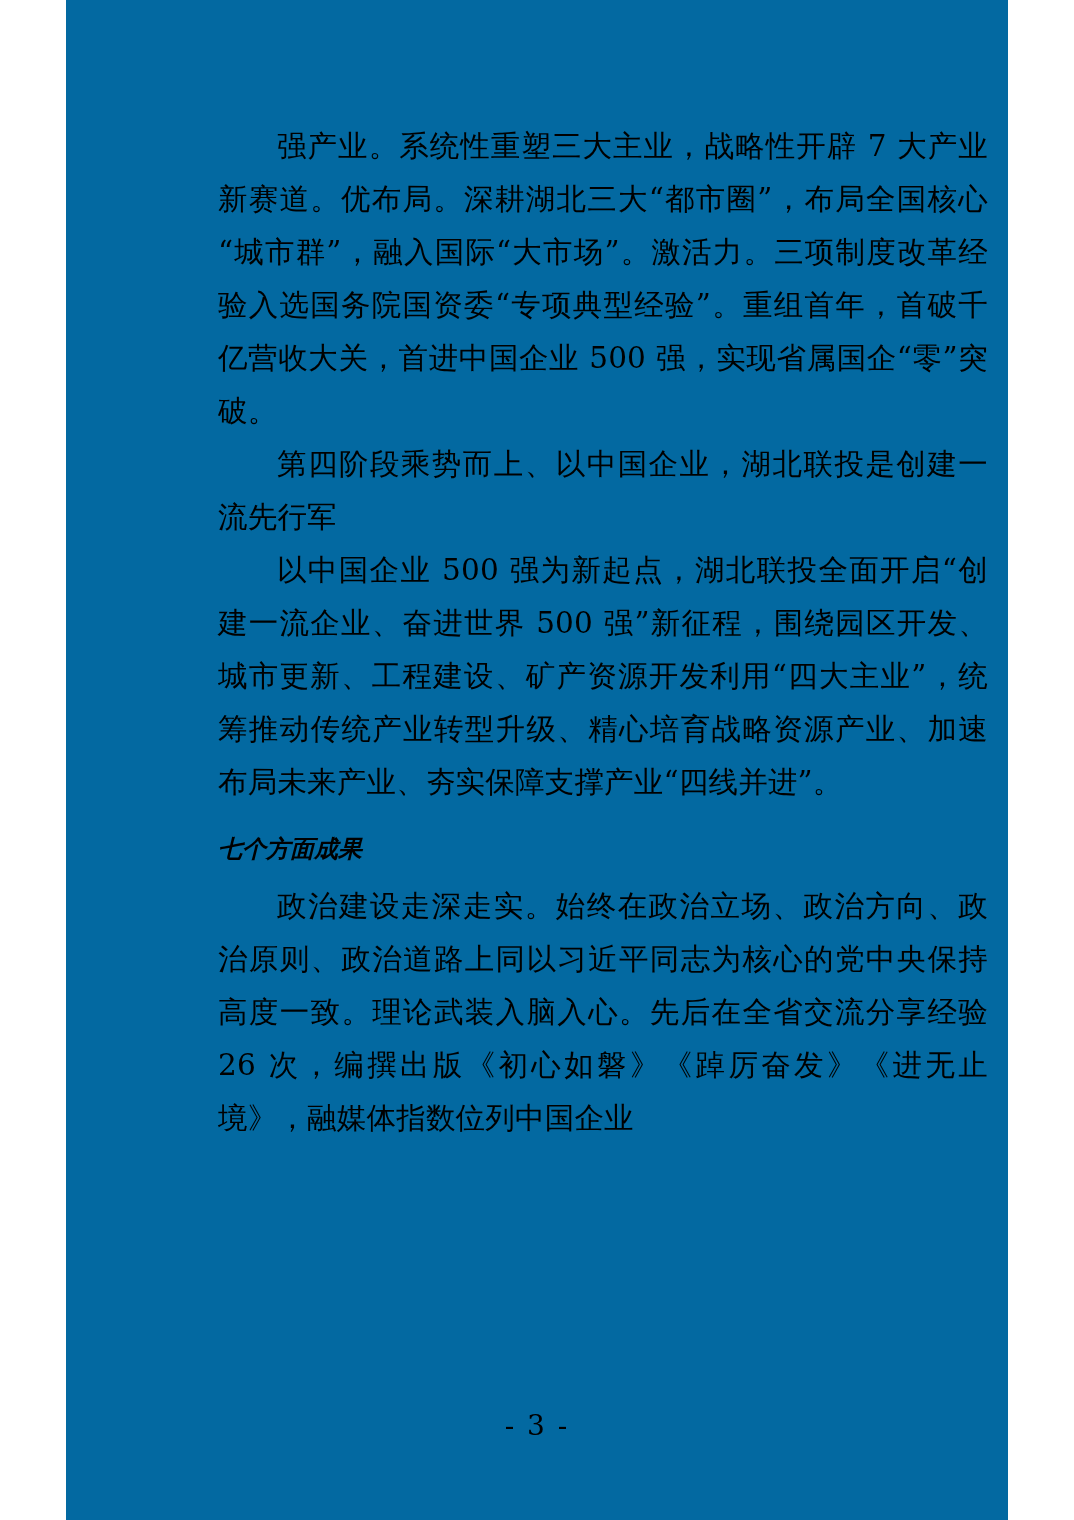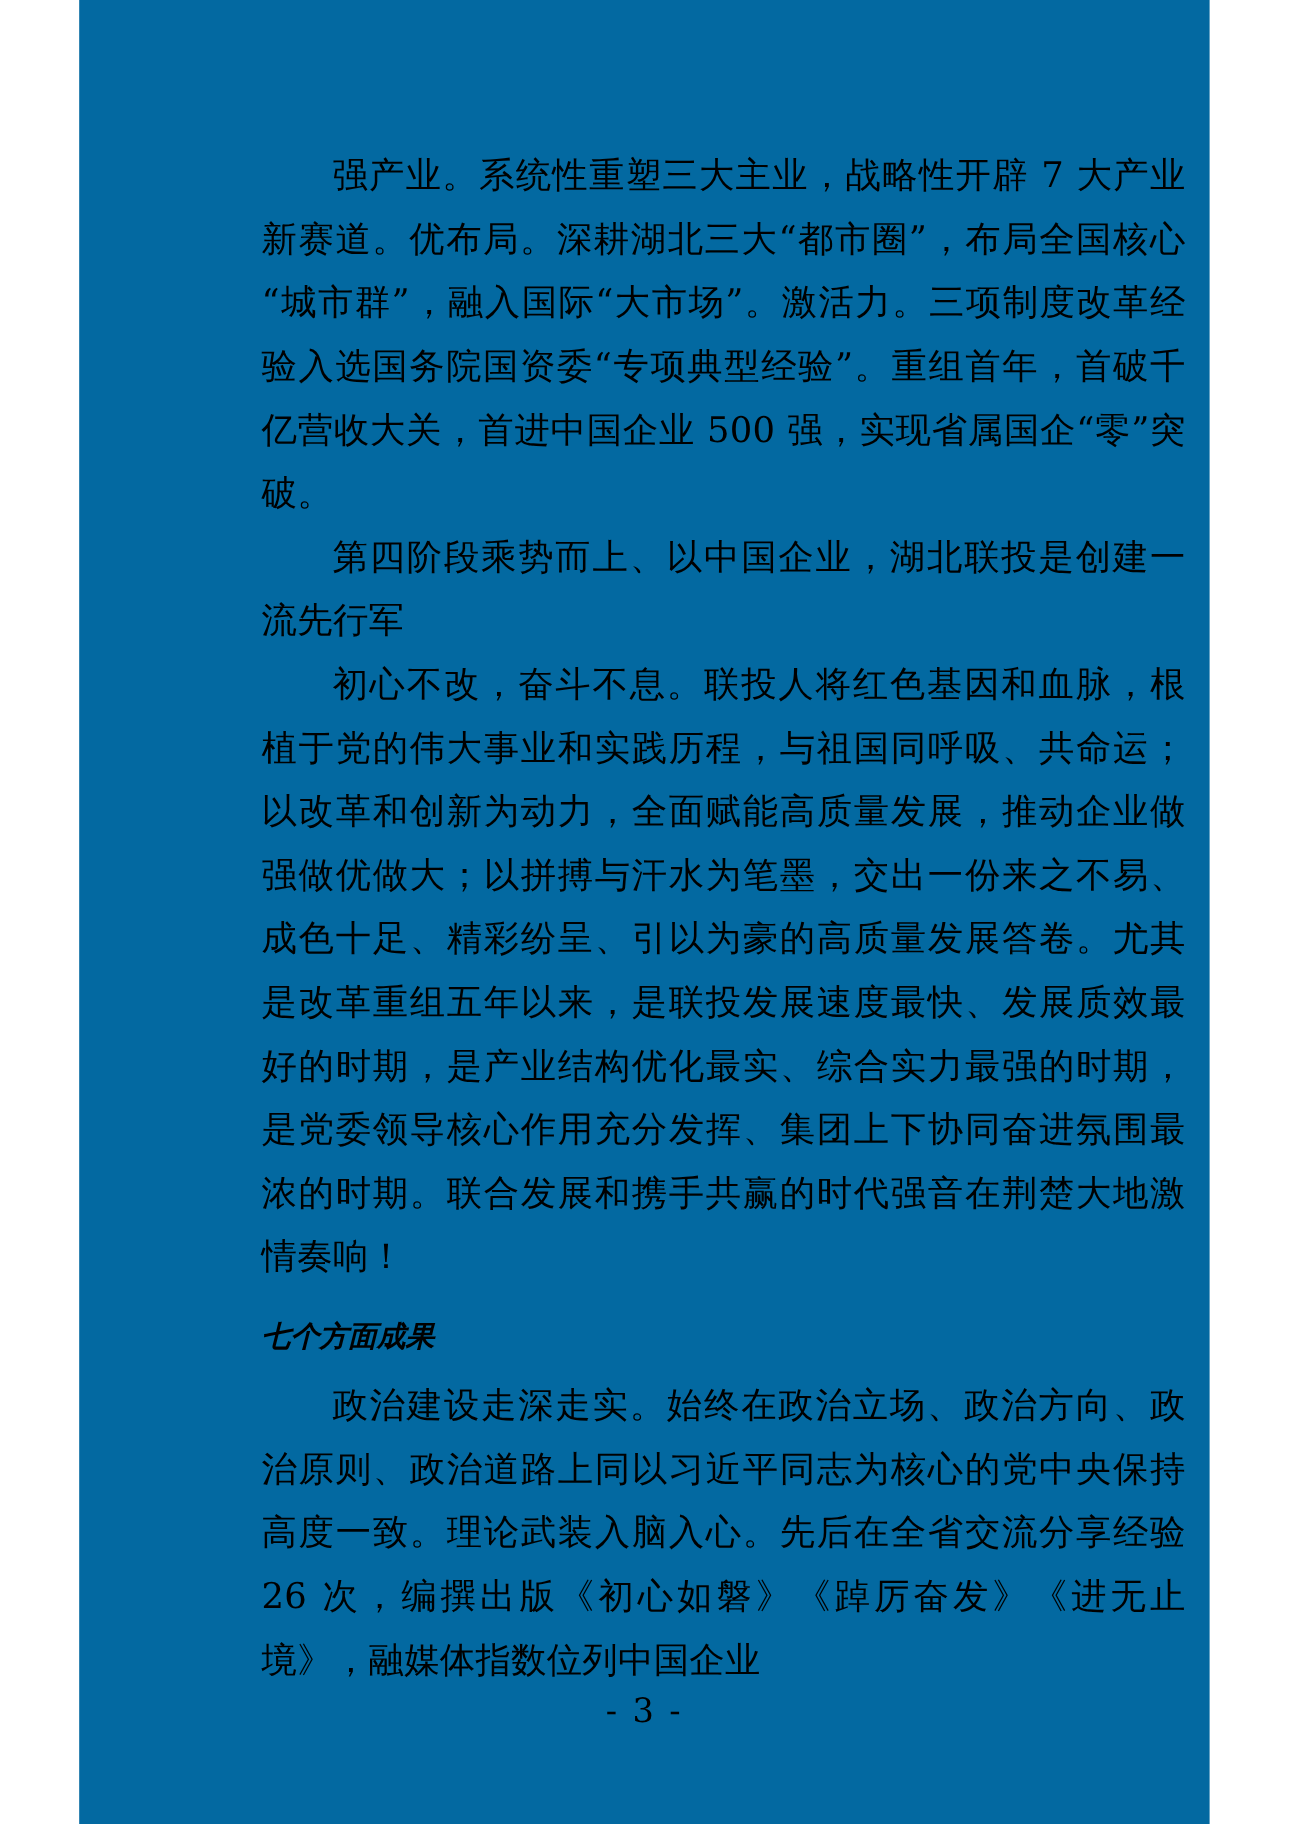--- a/index.html
+++ b/index.html
@@ -64,22 +64,22 @@
 </head>
 <body>
 
 <div class="page">
   <div class="content">
 
     <p class="body-text">强产业。系统性重塑三大主业，战略性开辟 7 大产业新赛道。优布局。深耕湖北三大“都市圈”，布局全国核心“城市群”，融入国际“大市场”。激活力。三项制度改革经验入选国务院国资委“专项典型经验”。重组首年，首破千亿营收大关，首进中国企业 500 强，实现省属国企“零”突破。</p>
 
     <p class="body-text">第四阶段乘势而上、以中国企业，湖北联投是创建一流先行军</p>
 
+    <p class="body-text">以中国企业 500 强为新起点，湖北联投全面开启“创建一流企业、奋进世界 500 强”新征程，围绕园区开发、城市更新、工程建设、矿产资源开发利用“四大主业”，统筹推动传统产业转型升级、精心培育战略资源产业、加速布局未来产业、夯实保障支撑产业“四线并进”。</p>
 
-    <p class="body-text">初心不改，奋斗不息。联投人将红色基因和血脉，根植于党的伟大事业和实践历程，与祖国同呼吸、共命运；以改革和创新为动力，全面赋能高质量发展，推动企业做强做优做大；以拼搏与汗水为笔墨，交出一份来之不易、成色十足、精彩纷呈、引以为豪的高质量发展答卷。尤其是改革重组五年以来，是联投发展速度最快、发展质效最好的时期，是产业结构优化最实、综合实力最强的时期，是党委领导核心作用充分发挥、集团上下协同奋进氛围最浓的时期。联合发展和携手共赢的时代强音在荆楚大地激情奏响！</p>
 
     <h2 class="section-heading">七个方面成果</h2>
 
 
     <p class="body-text">政治建设走深走实。始终在政治立场、政治方向、政治原则、政治道路上同以习近平同志为核心的党中央保持高度一致。理论武装入脑入心。先后在全省交流分享经验 26 次，编撰出版《初心如磐》《踔厉奋发》《进无止境》，融媒体指数位列中国企业</p>
 
   </div>
 
   <div class="page-number">- 3 -</div>
 </div>

